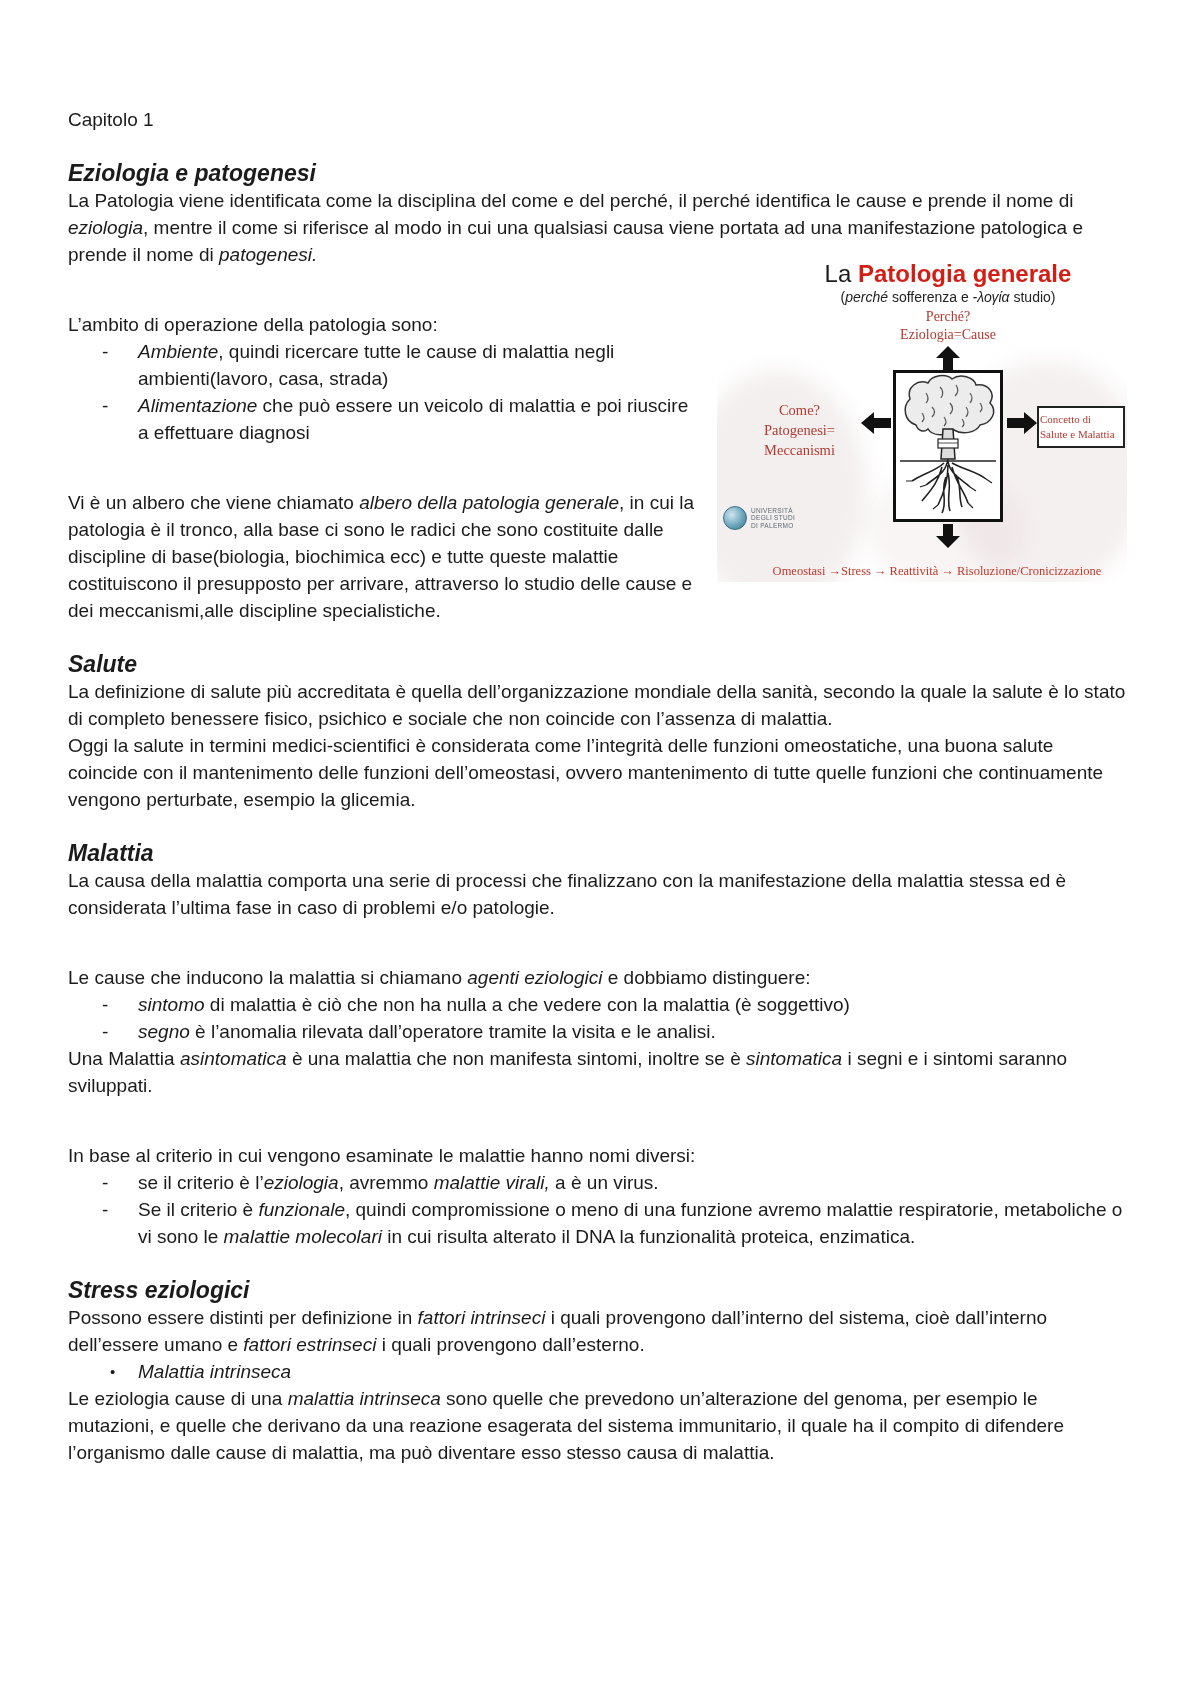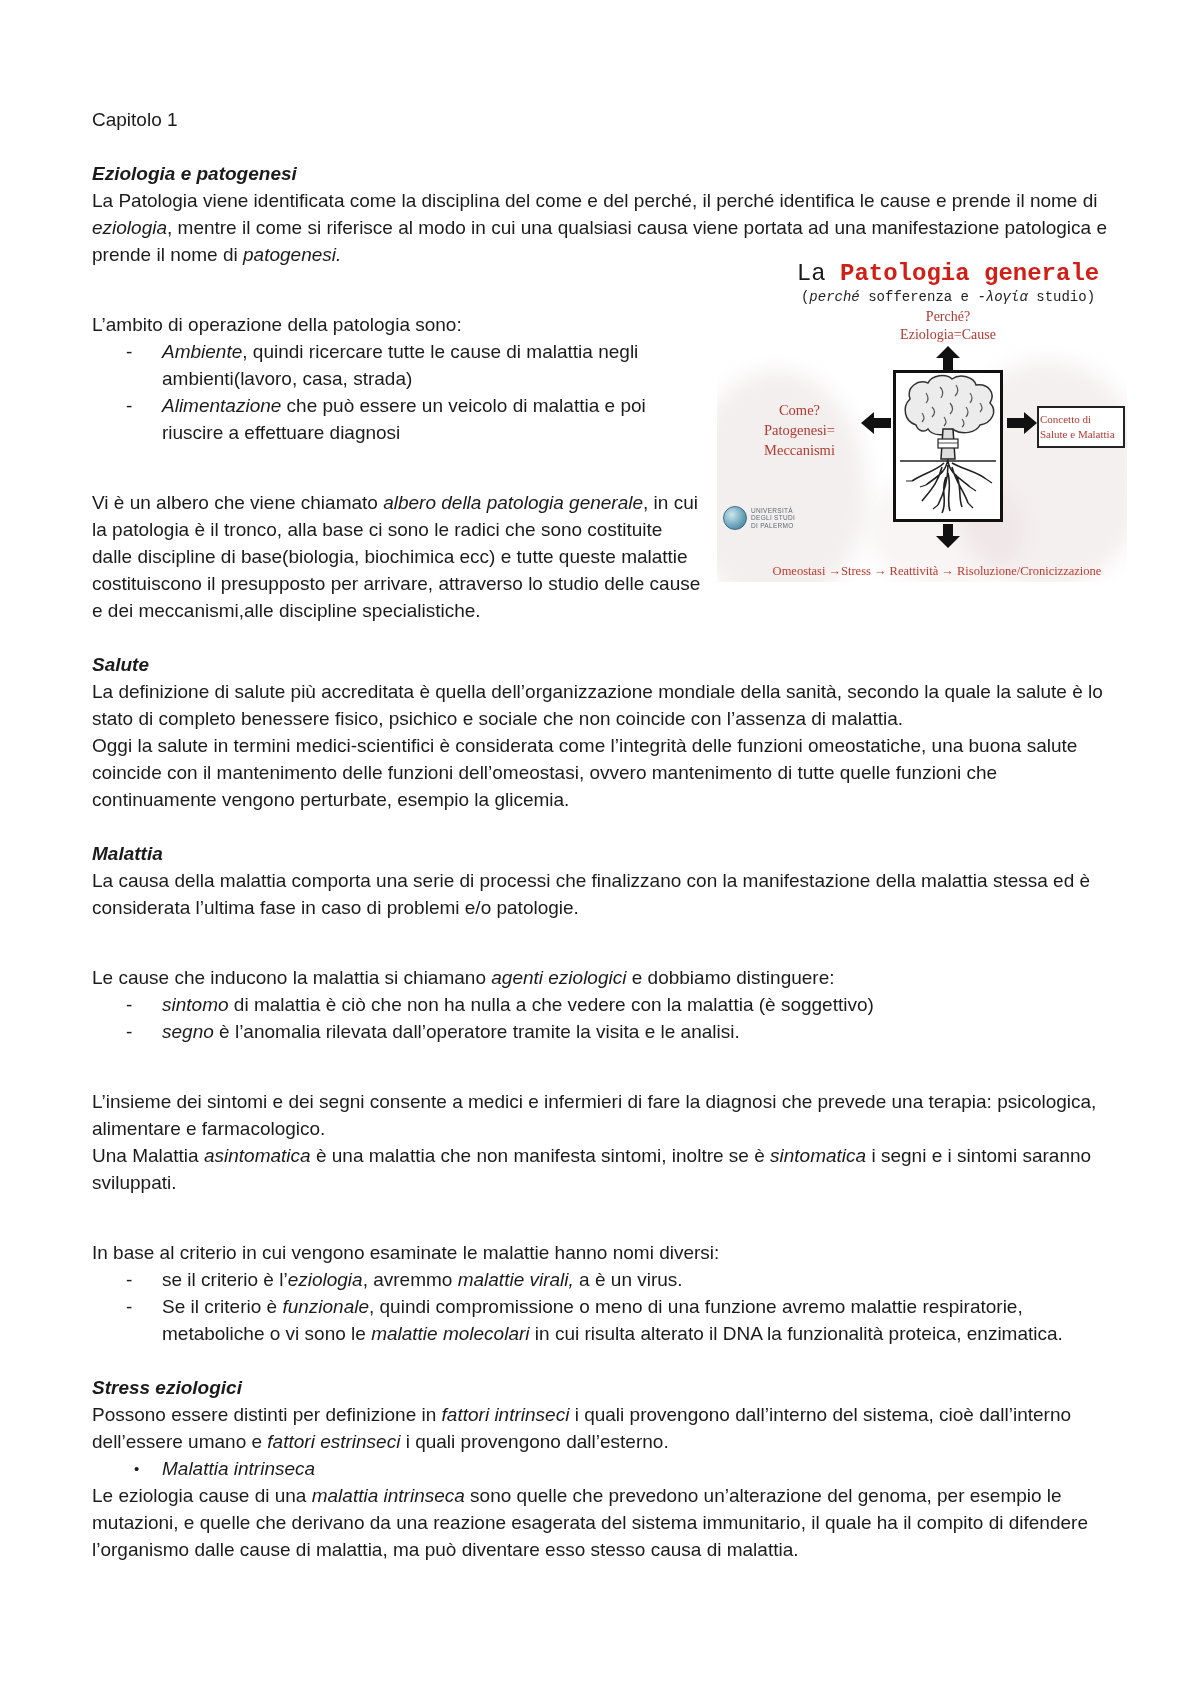--- a/index.html
+++ b/index.html
@@ -6,44 +6,44 @@
     --title-red:#d21f16;
     --label-red:#b23a31;
     --flow-red:#c0392b;
   }
   html,body{margin:0;padding:0;background:#ffffff;}
   body{width:1191px;height:1684px;overflow:hidden;}
   .page{
     position:relative;width:1191px;height:1684px;background:#fff;
     font-family:"Liberation Sans",sans-serif;font-size:19px;line-height:27px;color:#1b1b1b;
   }
-  .content{padding:106px 64px 0 92px;}
+  .content{padding:106px 64px 0 68px;}
   .para,.line{margin:0;}
   .gap{margin-top:43px;}
-  .heading{font-weight:700;font-style:italic;font-size:19px;margin:27px 0 0 0;}
+  .heading{font-weight:700;font-style:italic;font-size:23px;margin:27px 0 0 0;}
   .it{font-style:italic;}
   .clear{clear:both;}
 
   
   .dash-item,.dot-item{display:flex;align-items:flex-start;margin:0;}
   .dash-item .marker{flex:0 0 36px;padding-left:34px;box-sizing:content-box;}
   .dot-item .marker{flex:0 0 28px;padding-left:42px;box-sizing:content-box;font-size:15px;}
   .li-body{flex:1 1 auto;}
 
   
   figure.fig{
     float:right;width:410px;height:322px;margin:-8px 0 14px 16px;position:relative;
     padding:0;overflow:hidden;background:#fff;
   }
   .wm{position:absolute;border-radius:50%;filter:blur(10px);}
   .wm1{width:180px;height:240px;left:-30px;top:110px;background:rgba(205,180,180,0.22);}
   .wm2{width:200px;height:230px;right:-20px;top:100px;background:rgba(205,180,180,0.20);}
   .wm3{width:160px;height:120px;left:150px;top:210px;background:rgba(215,195,195,0.16);}
 
-  .fig-head{position:absolute;left:52px;right:0;text-align:center;font-family:Liberation Mono, monospace;}
+  .fig-head{position:absolute;left:52px;right:0;text-align:center;}
   .fig-title{top:0;font-size:24px;line-height:28px;letter-spacing:0;}
   .fig-title .pfx{color:#1b1b1b;font-weight:400;}
   .fig-title .main{color:var(--title-red);font-weight:700;}
   .fig-sub{top:29px;font-size:14px;line-height:17px;color:#222;}
   .fig-perche{top:48px;font-family:"Liberation Serif",serif;font-size:14px;line-height:17px;color:var(--label-red);}
   .fig-ezio{top:66px;font-family:"Liberation Serif",serif;font-size:14px;line-height:17px;color:var(--label-red);}
 
   .arrow{position:absolute;}
   .arrow svg{display:block;}
   .a-up{left:219px;top:86px;}
@@ -186,21 +186,20 @@
       <div class="dash-item">
         <span class="marker">-</span>
         <span class="li-body"><span class="it">sintomo</span><span> di malattia è ciò che non ha nulla a che vedere con la malattia (è soggettivo)</span></span>
       </div>
       <div class="dash-item">
         <span class="marker">-</span>
         <span class="li-body"><span class="it">segno</span><span> è l’anomalia rilevata dall’operatore tramite la visita e le analisi.</span></span>
       </div>
     </div>
 
-    <p class="para gap">L’insieme dei sintomi e dei segni consente a medici e infermieri di fare la diagnosi che prevede una terapia: psicologica, alimentare e farmacologico.</p>
     <p class="para"><span>Una Malattia </span><span class="it">asintomatica</span><span> è una malattia che non manifesta sintomi, inoltre se è </span><span class="it">sintomatica</span><span> i segni e i sintomi saranno sviluppati.</span></p>
 
     <p class="para gap">In base al criterio in cui vengono esaminate le malattie hanno nomi diversi:</p>
     <div>
       <div class="dash-item">
         <span class="marker">-</span>
         <span class="li-body"><span>se il criterio è l’</span><span class="it">eziologia</span><span>,  avremmo </span><span class="it">malattie virali,</span><span> a è un virus.</span></span>
       </div>
       <div class="dash-item">
         <span class="marker">-</span>

